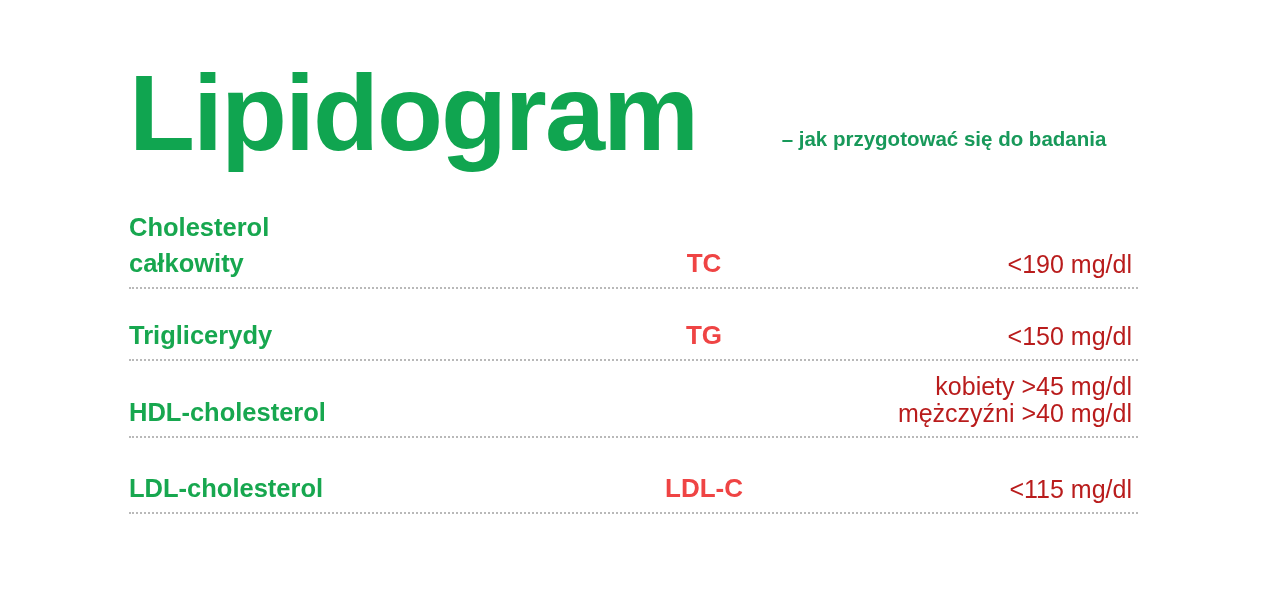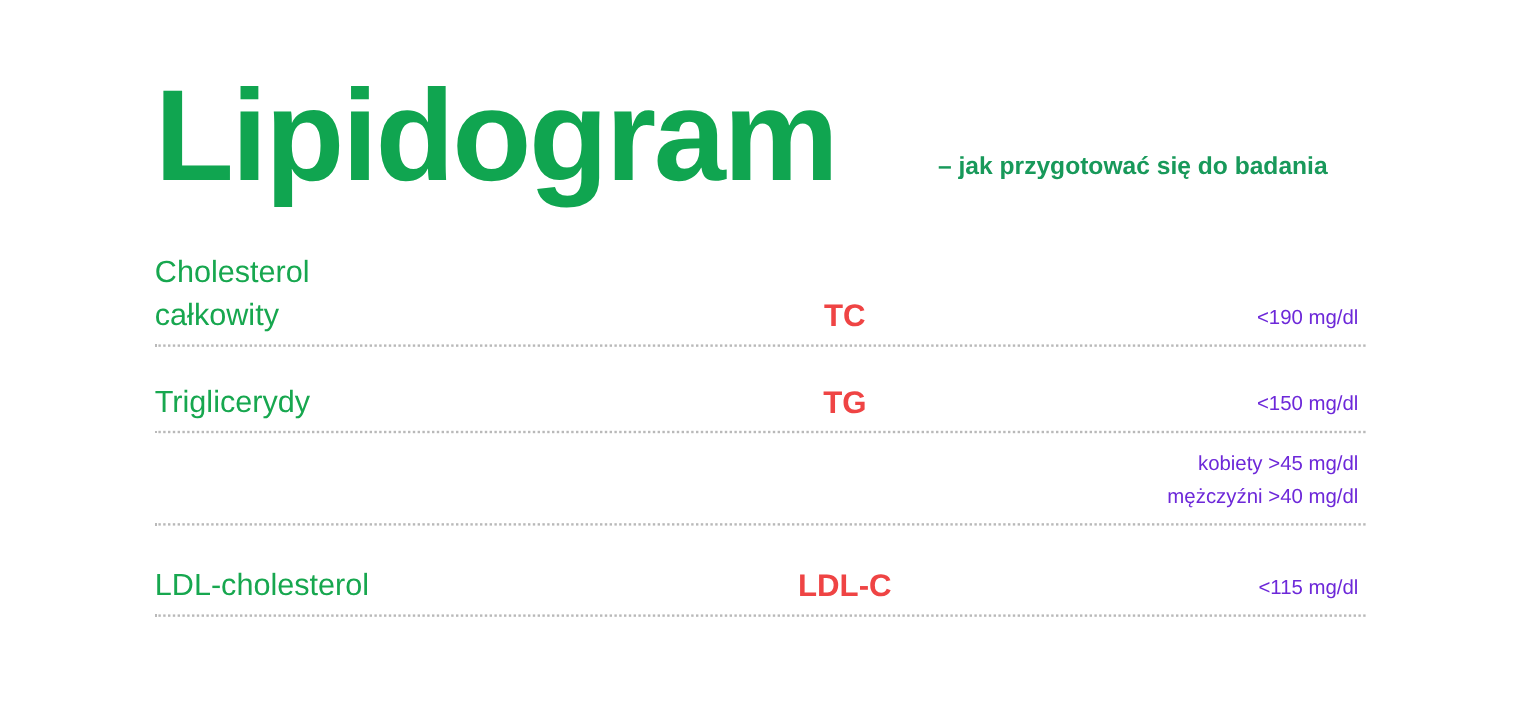--- a/index.html
+++ b/index.html
@@ -85,37 +85,37 @@
   .row-hdl   { height: 77px; }
   .row-ldl   { height: 76px; align-items: flex-end; }
 
   .cell-name {
     flex: 0 0 430px;
     color: #17a74f;
     font-size: 25.5px;
     line-height: 36px;
     padding-bottom: 6px;
   }
-  .cell-name .nm-line { display: block; white-space: nowrap; }
+  .cell-name .nm-line { display: block; white-space: nowrap; font-weight: bold; }
 
   .cell-code {
     flex: 0 0 290px;
     text-align: center;
     color: #ef4444;
     font-size: 26px;
     font-weight: bold;
     line-height: 36px;
     padding-bottom: 6px;
   }
 
   .cell-value {
     flex: 1 1 auto;
     text-align: right;
-    color: #6d28d9;
-    font-size: 17px;
+    color: #b91c1c;
+    font-size: 25px;
     line-height: 27px;
     padding-bottom: 9px;
     padding-right: 6px;
   }
   .cell-value .val-line { display: block; white-space: nowrap; }
 </style>
 </head>
 <body>
 
 <div class="page">
@@ -145,20 +145,23 @@
       <div class="cell-name">
         <span class="nm-line">Triglicerydy</span>
       </div>
       <div class="cell-code">TG</div>
       <div class="cell-value">
         <span class="val-line">&lt;150 mg/dl</span>
       </div>
     </div>
 
     <div class="row row-hdl">
+      <div class="cell-name">
+        <span class="nm-line">HDL-cholesterol</span>
+      </div>
       <div class="cell-value">
         <span class="val-line">kobiety &gt;45 mg/dl</span>
         <span class="val-line">mężczyźni &gt;40 mg/dl</span>
       </div>
     </div>
 
     <div class="row row-ldl">
       <div class="cell-name">
         <span class="nm-line">LDL-cholesterol</span>
       </div>

